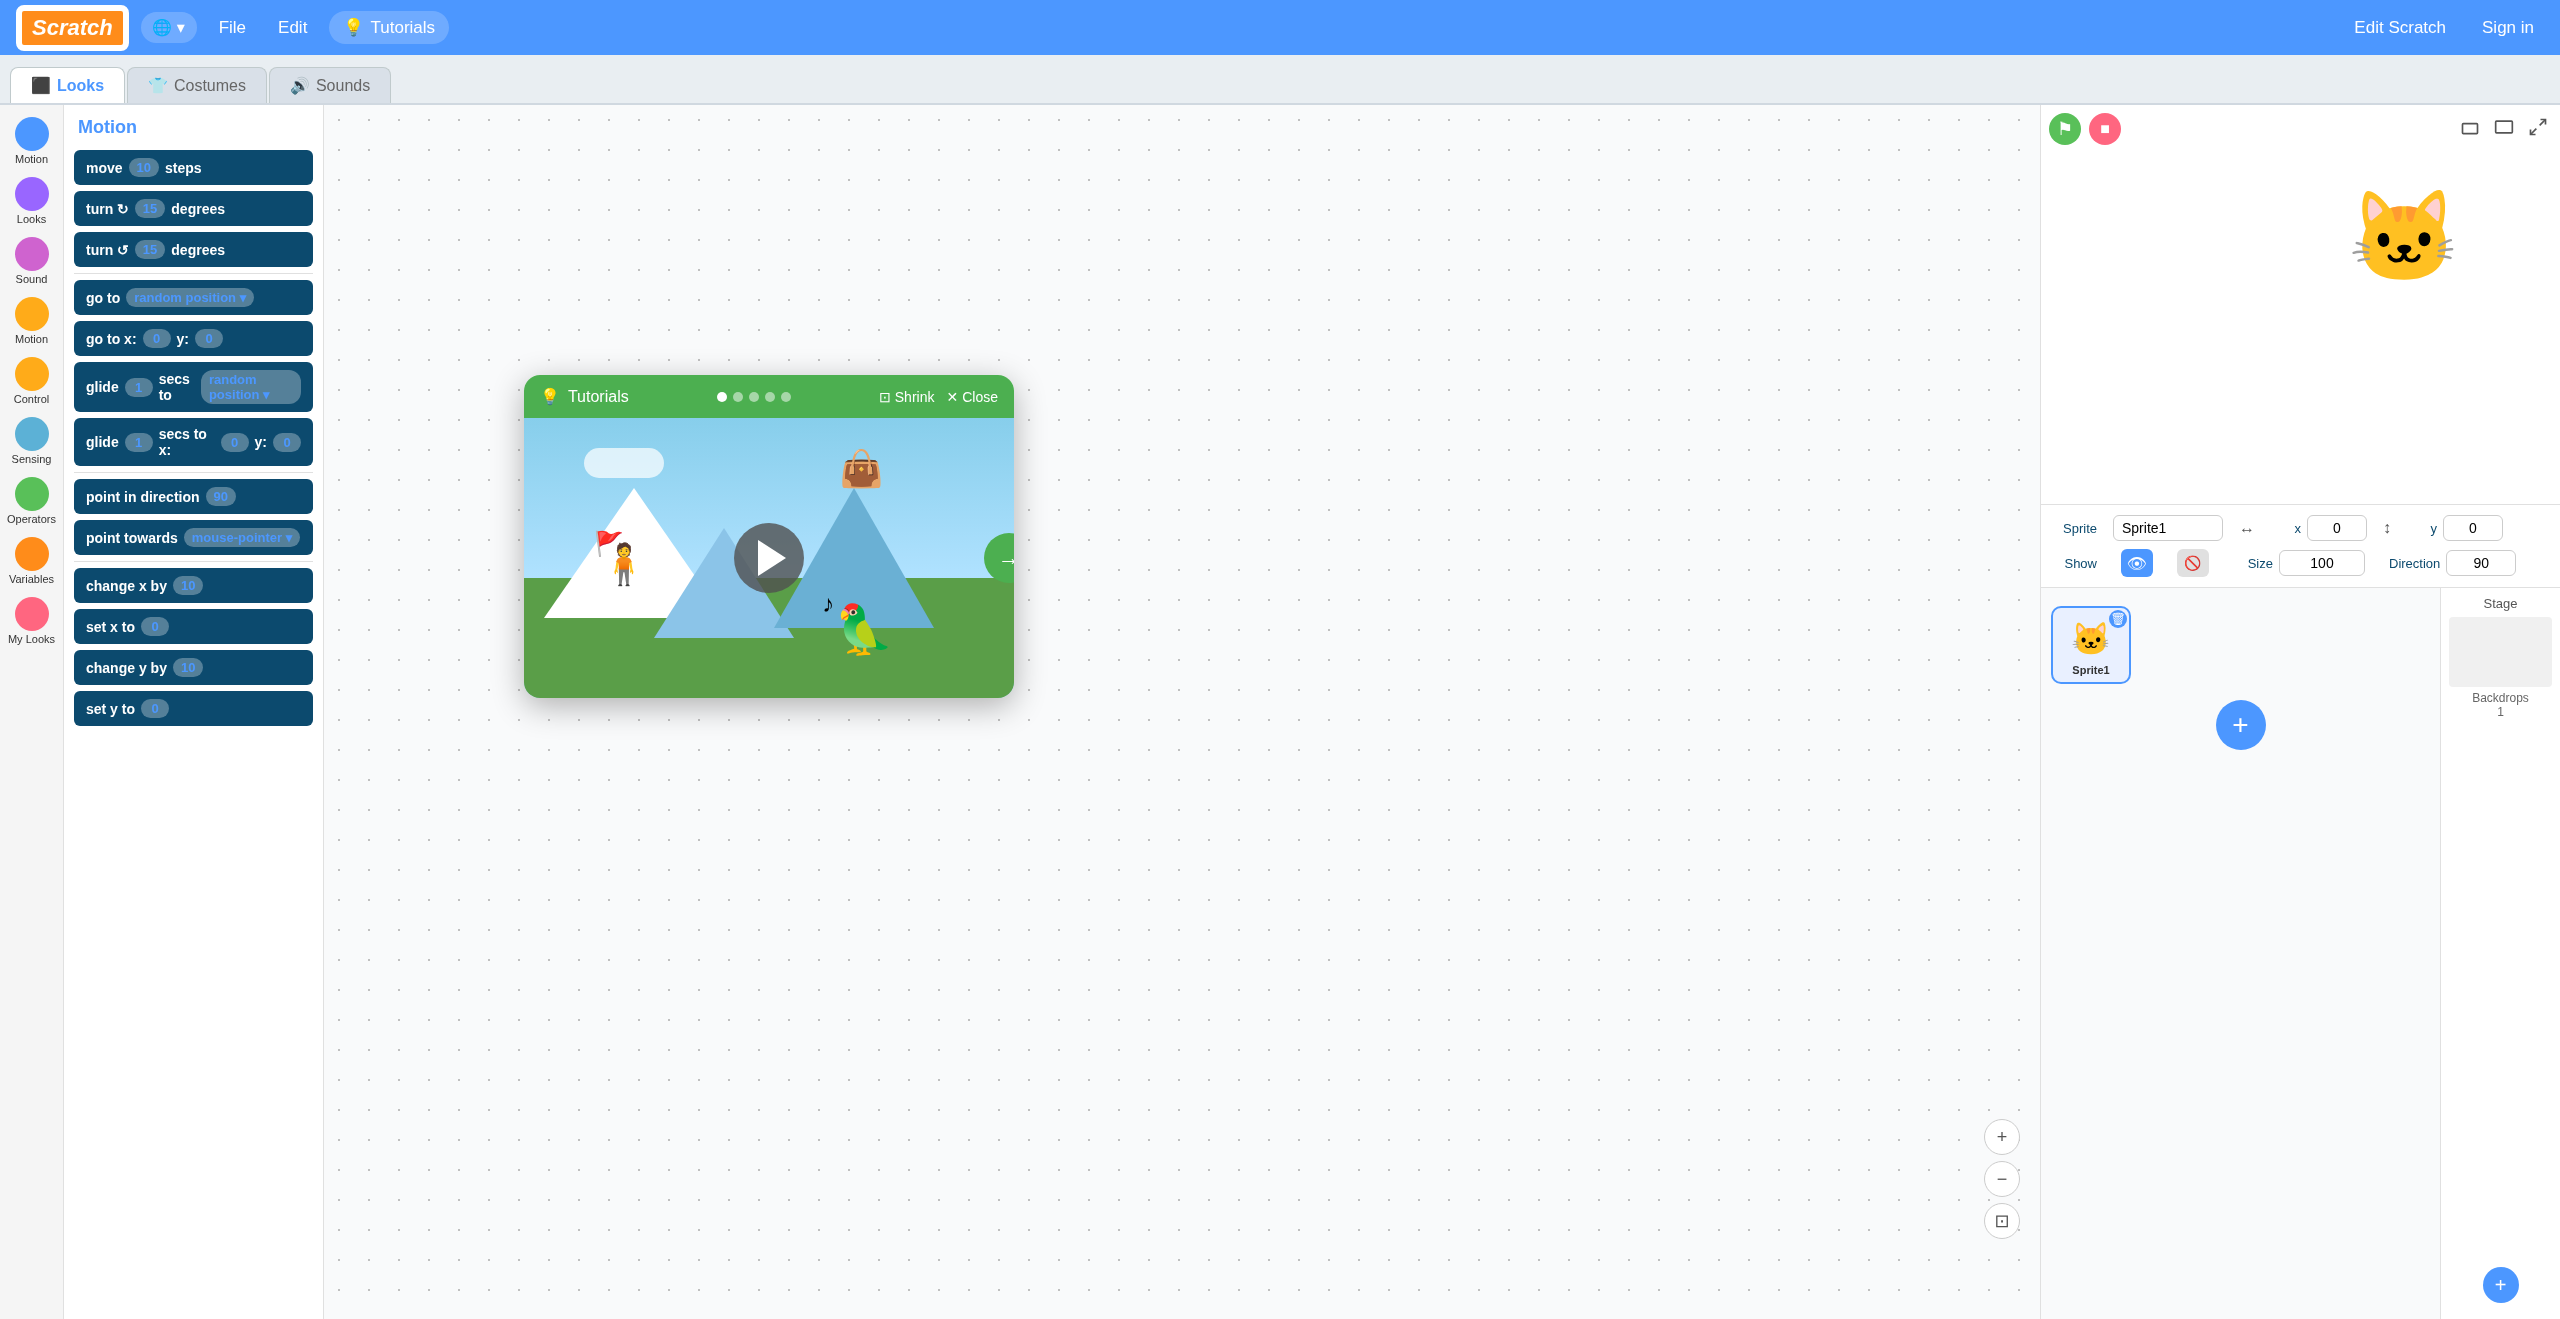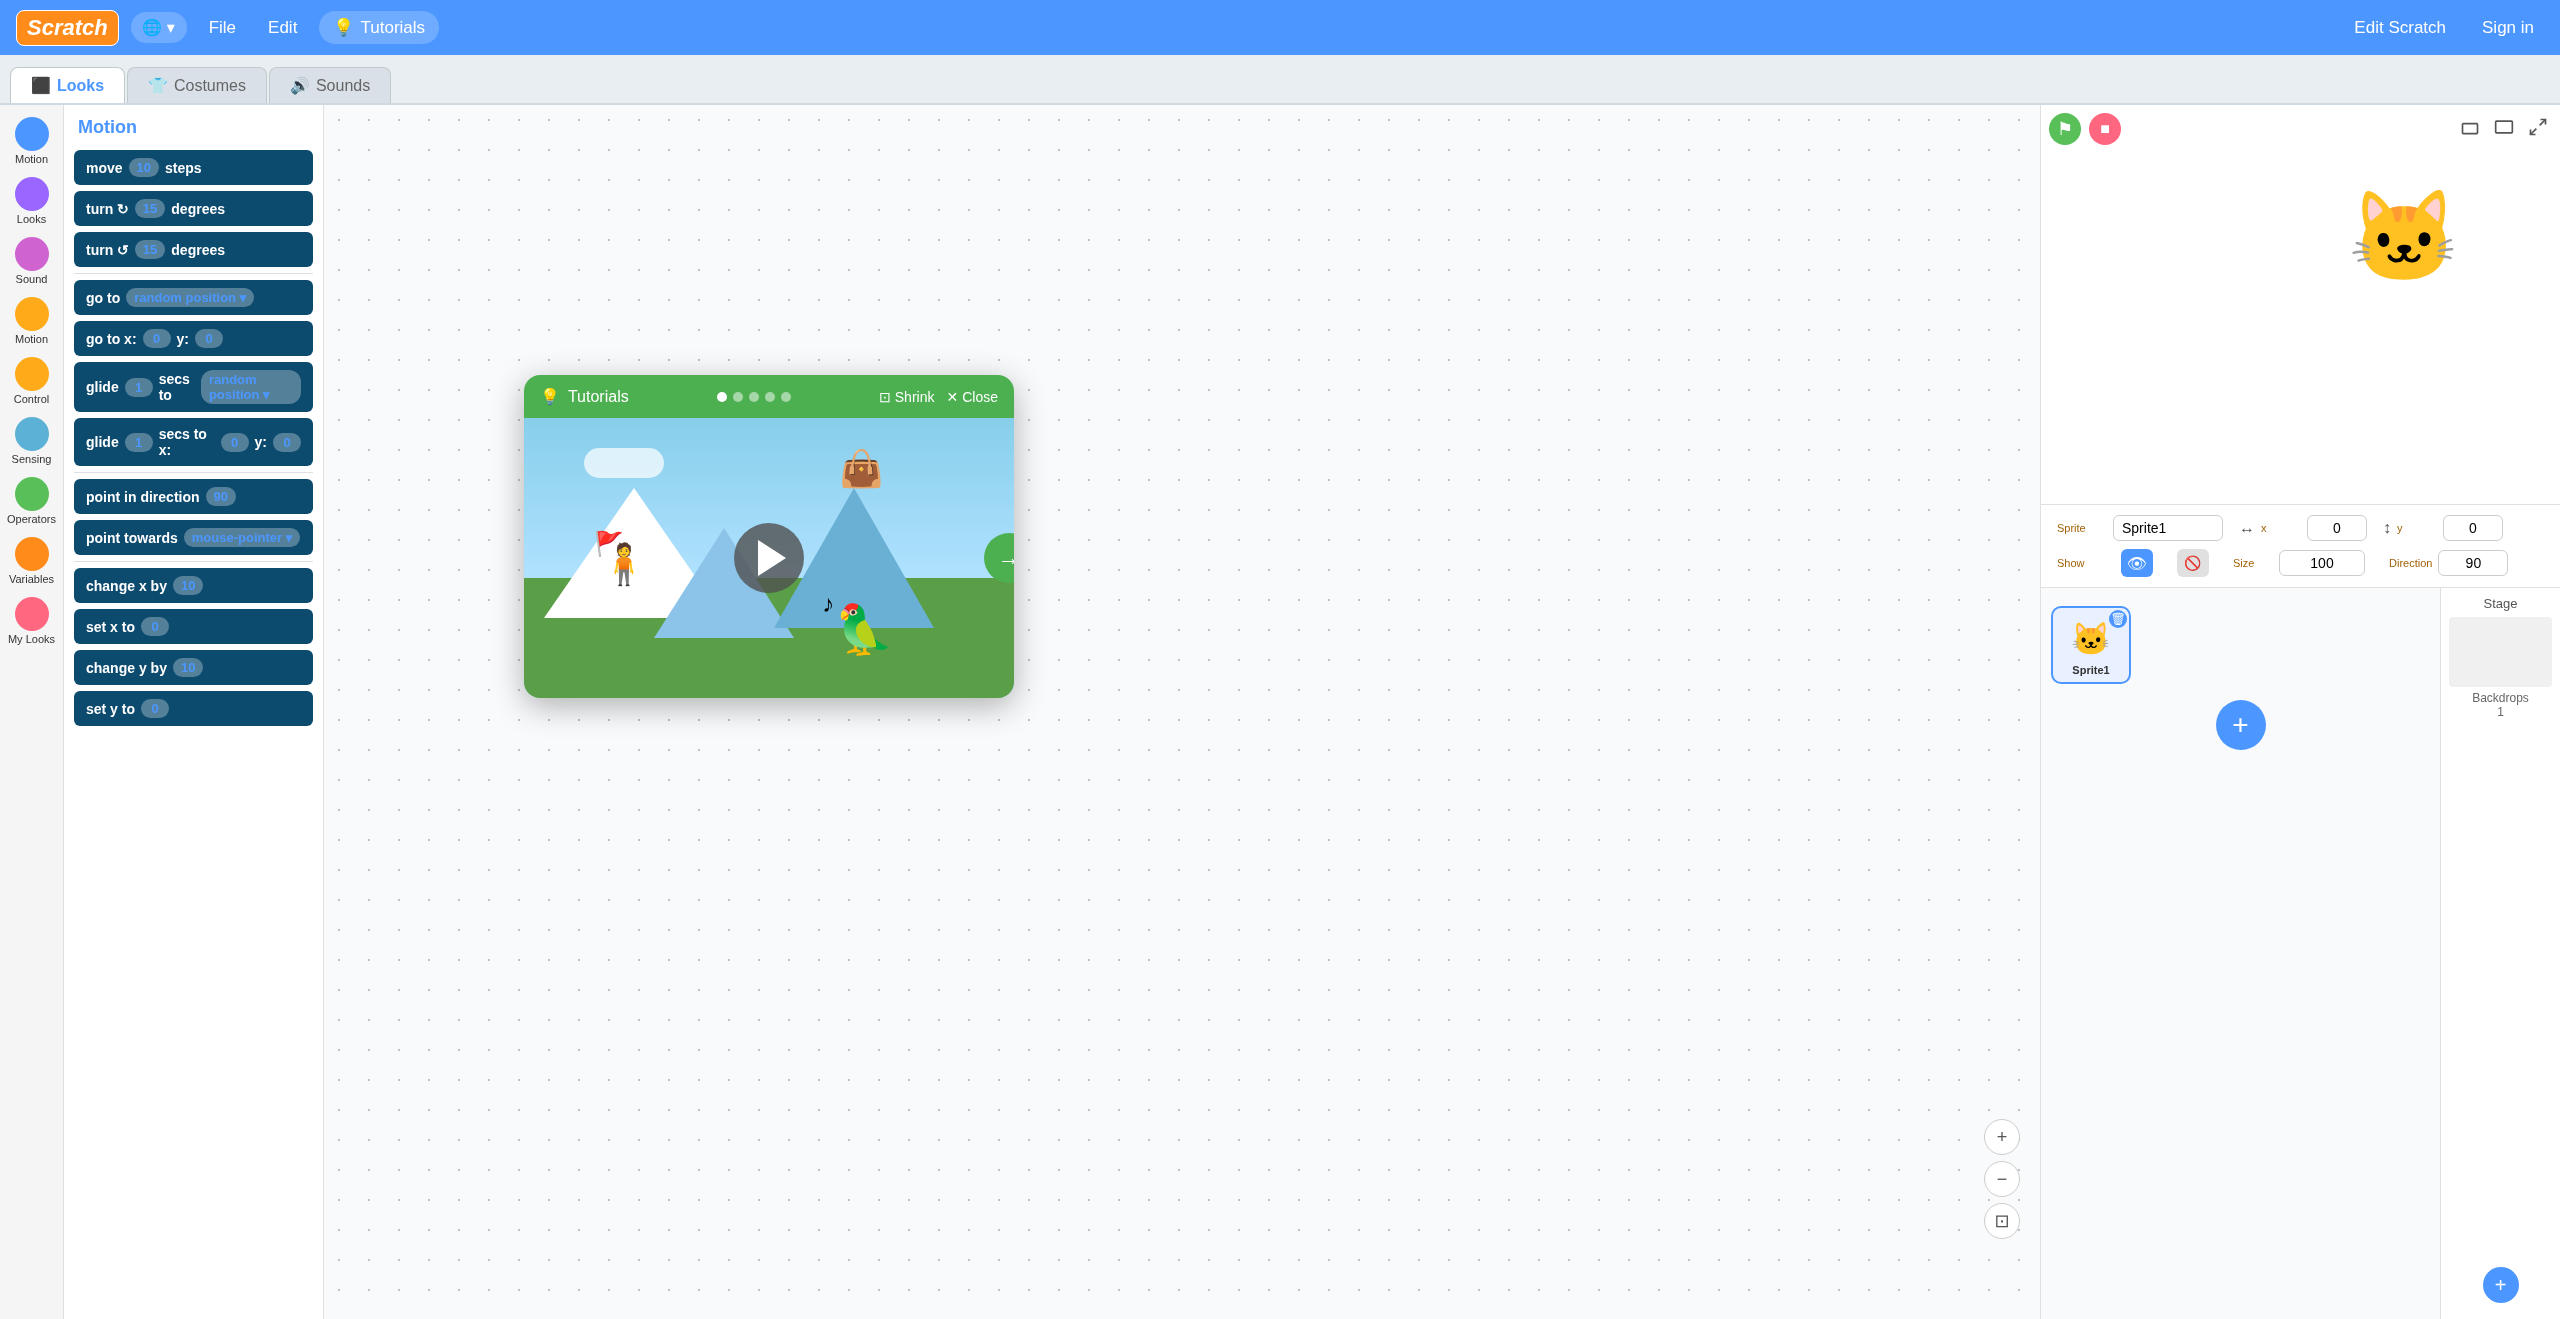--- a/index.html
+++ b/index.html
@@ -17,21 +17,21 @@
       z-index: 100;
     }
     .scratch-logo {
       background: #FF8C1A;
       border-radius: 8px;
       padding: 4px 10px;
       color: white;
       font-weight: 900;
       font-size: 22px;
       font-style: italic;
-      border: 1px solid #ffffff;
+      border: 6px solid #ffffff;
     }
     .globe-btn {
       background: rgba(255,255,255,0.2);
       border: none;
       border-radius: 20px;
       color: white;
       padding: 6px 12px;
       cursor: pointer;
       font-size: 16px;
       display: flex;
@@ -382,23 +382,24 @@
       background: white;
       border-bottom: 1px solid #E0E0E0;
     }
     .sprite-row {
       display: flex;
       align-items: center;
       gap: 16px;
       margin-bottom: 8px;
     }
     .sprite-label {
-      font-size: 11px;
-      color: #a16207;
+      font-size: 13px;
+      color: #0c4a6e;
       min-width: 40px;
+      text-align: right;
     }
     .sprite-name-input {
       border: 1px solid #CCC;
       border-radius: 6px;
       padding: 4px 8px;
       font-size: 14px;
       width: 110px;
     }
     .sprite-coord-group {
       display: flex;

